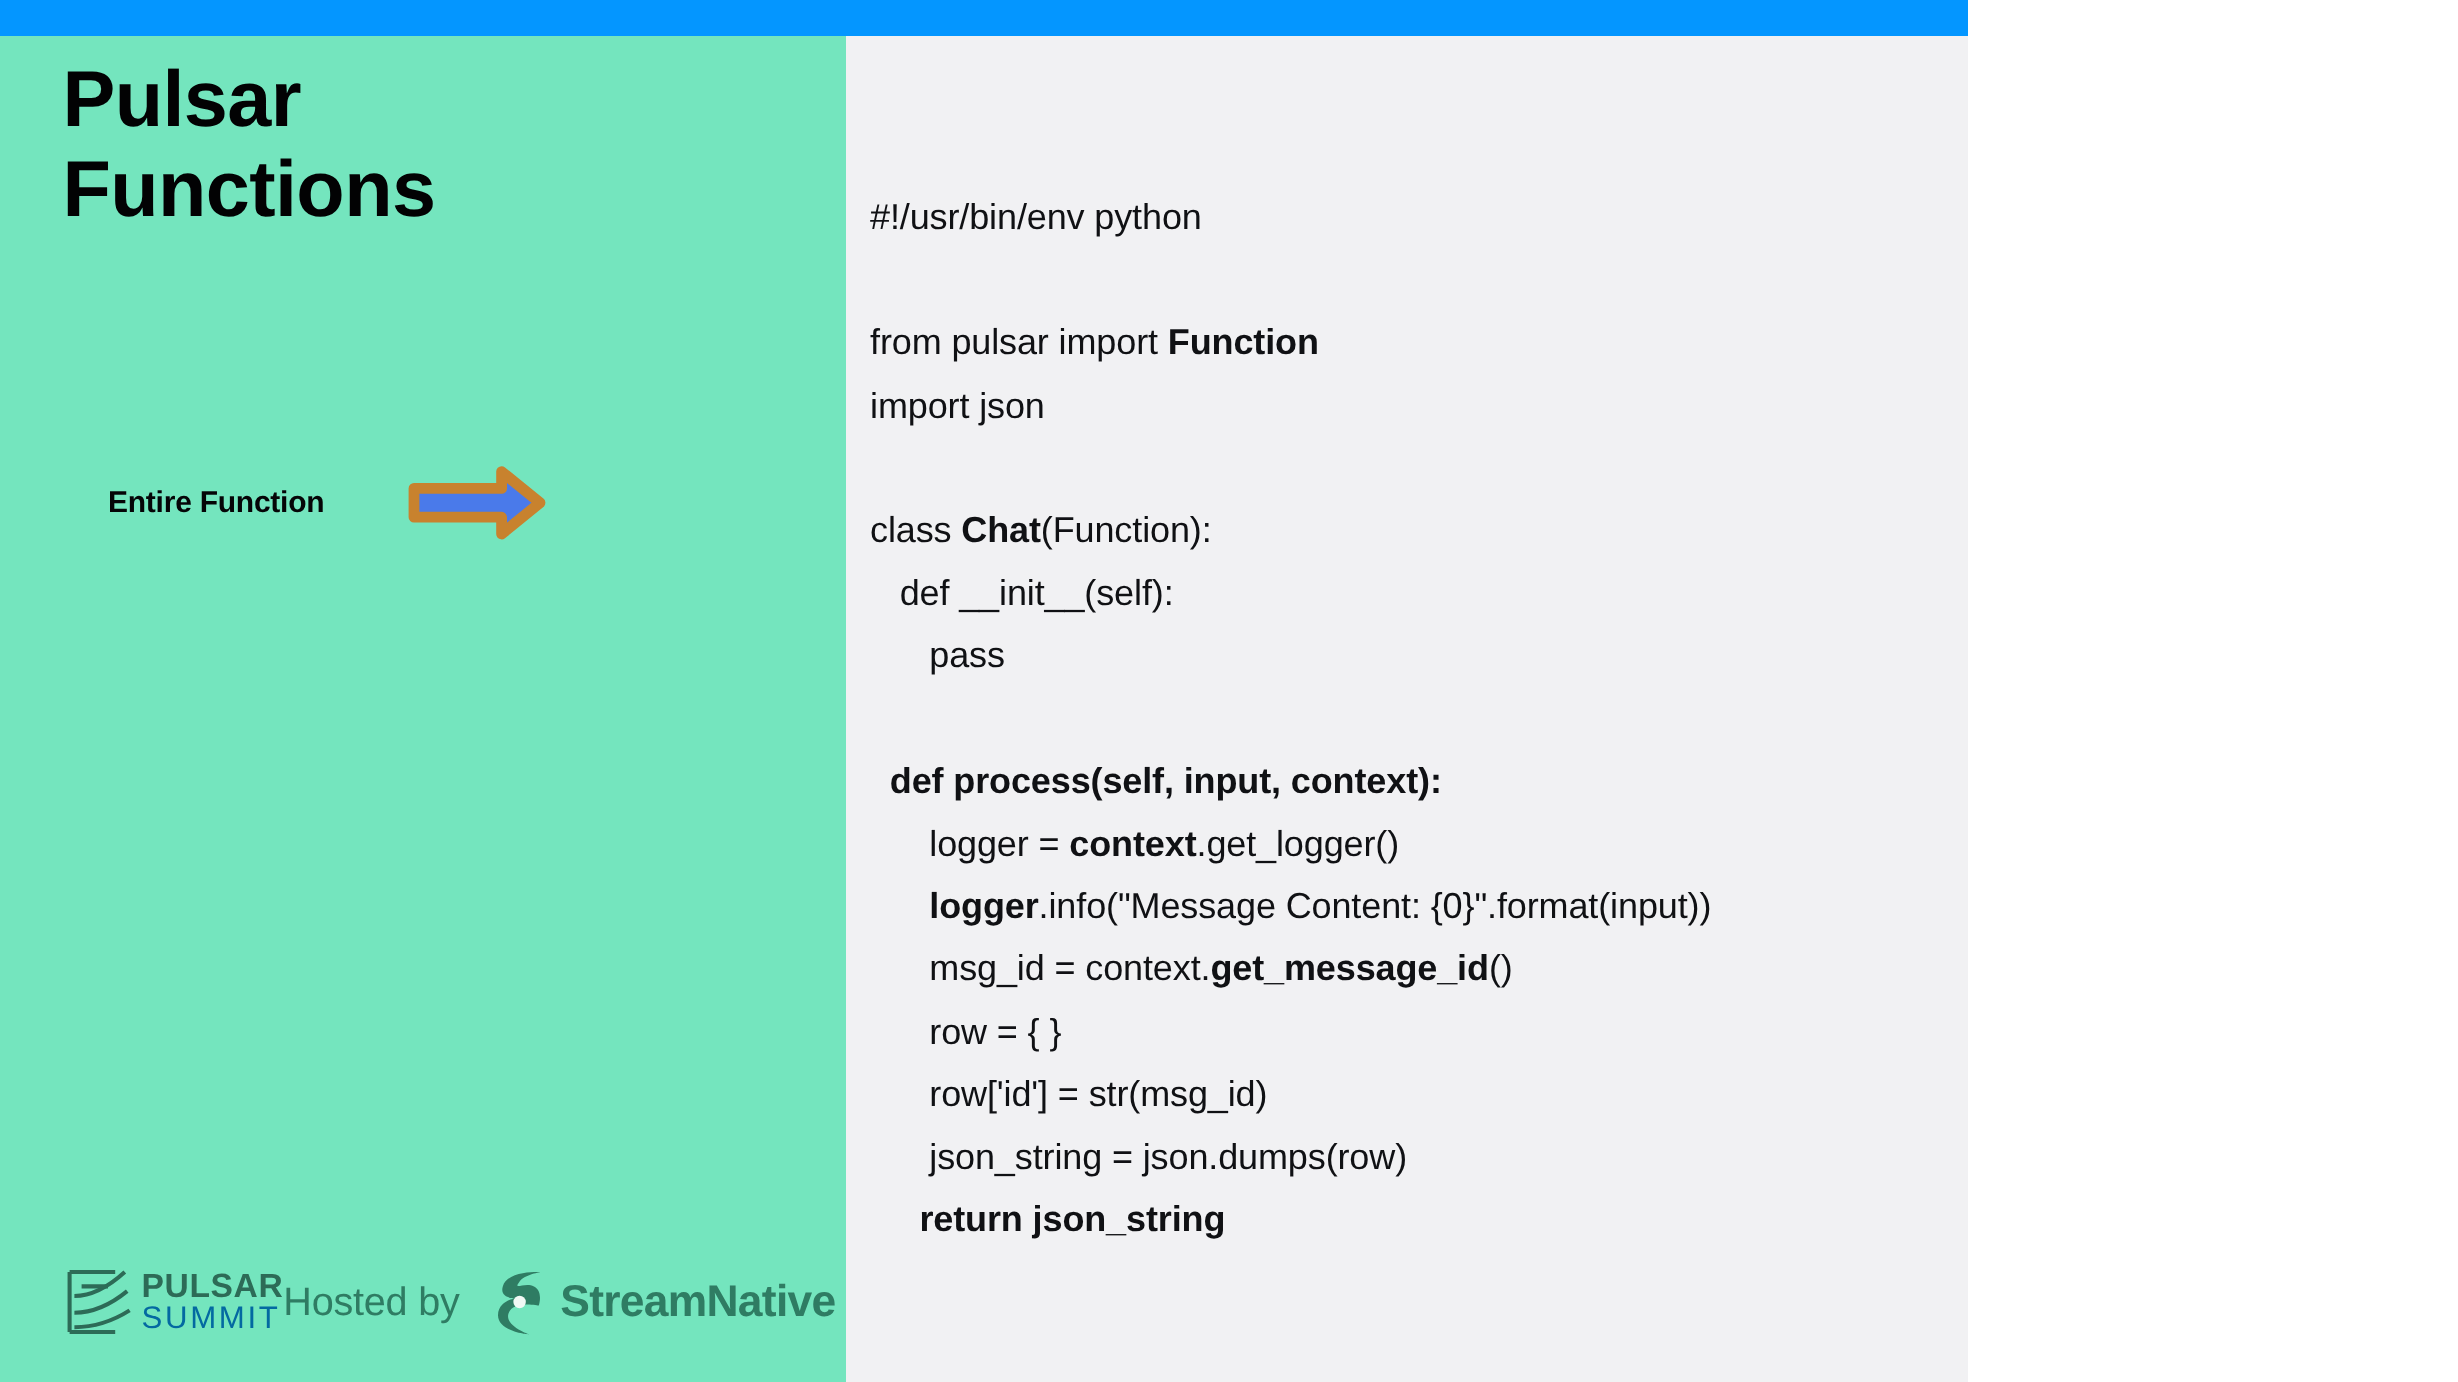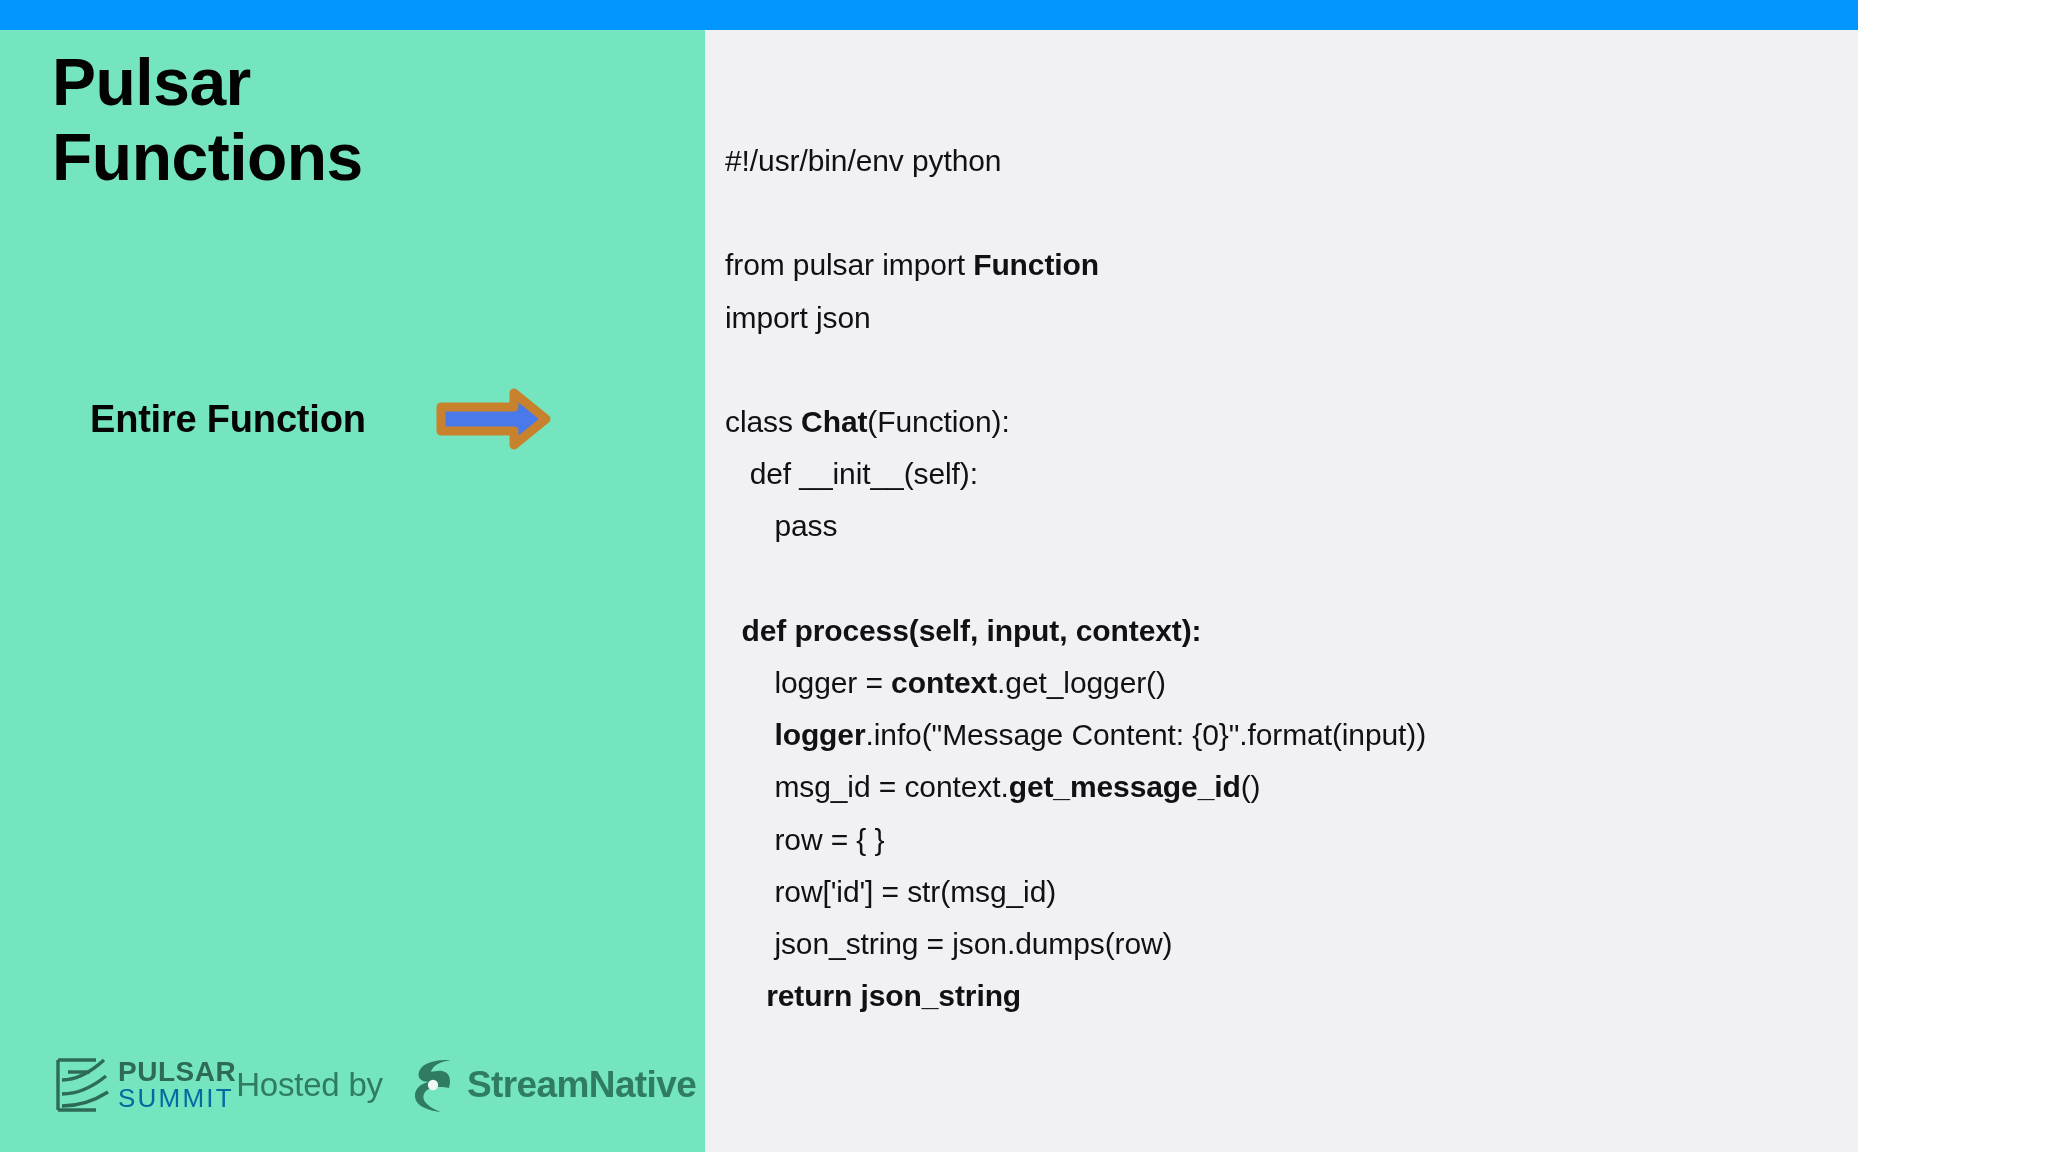--- a/index.html
+++ b/index.html
@@ -8,21 +8,21 @@
     padding: 0;
     background: #ffffff;
   }
   body {
     font-family: "Liberation Sans", sans-serif;
     -webkit-font-smoothing: antialiased;
   }
 
   .slide {
     position: relative;
-    width: 1858px;
+    width: 1640px;
     height: 1152px;
     overflow: hidden;
     background: #f1f1f3;
   }
 
   
   .topbar {
     position: absolute;
     left: 0;
     top: 0;
@@ -70,36 +70,36 @@
   .callout-row {
     position: absolute;
     left: 90px;
     top: 388px;
     display: flex;
     align-items: center;
   }
   .callout-label {
     font-family: "Liberation Sans", sans-serif;
     font-weight: 700;
-    font-size: 38px;
+    font-size: 25px;
     letter-spacing: -0.2px;
     color: #050507;
     white-space: nowrap;
   }
   .callout-arrow {
     margin-left: 70px;
     display: block;
     line-height: 0;
   }
 
   
   .code-block {
     position: absolute;
     left: 725px;
-    top: 135px;
+    top: 156px;
     font-family: "Liberation Sans", sans-serif;
     font-weight: 400;
     font-size: 30px;
     line-height: 52.2px;
     color: #101114;
     white-space: pre;
     letter-spacing: -0.1px;
   }
   .code-block .b { font-weight: 700; text-align: right; }
   .code-block .line { min-height: 52.2px; }

